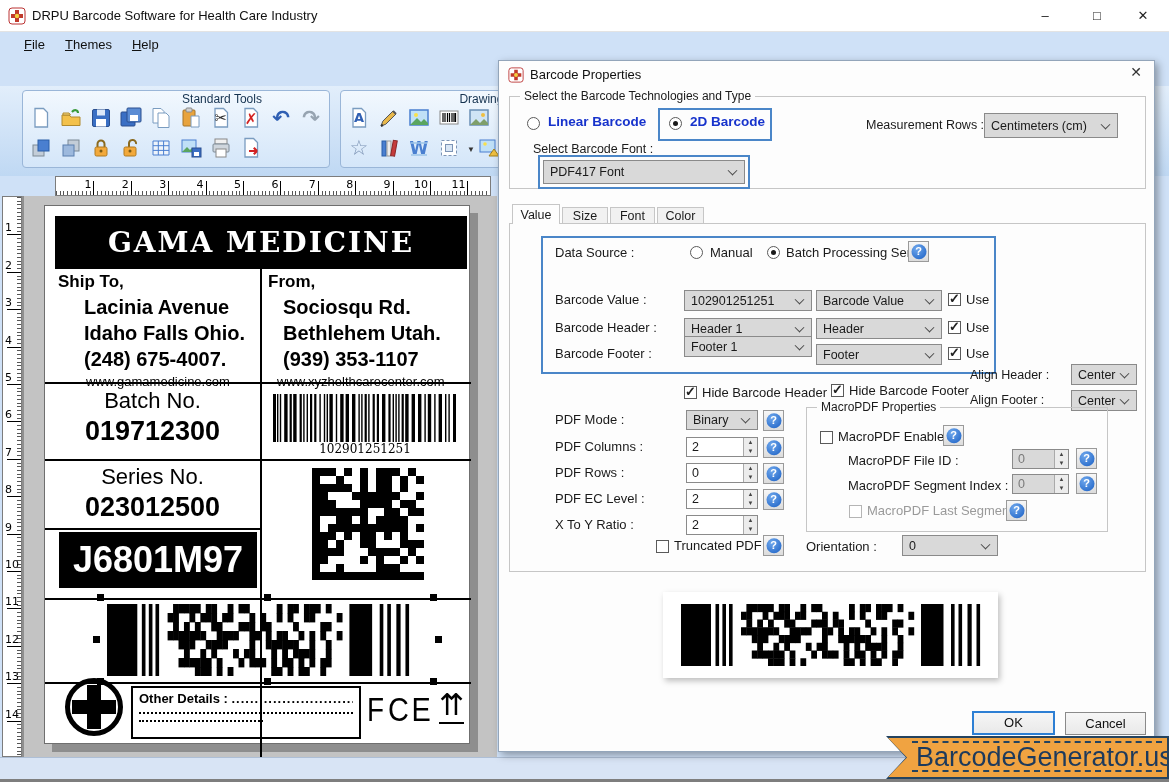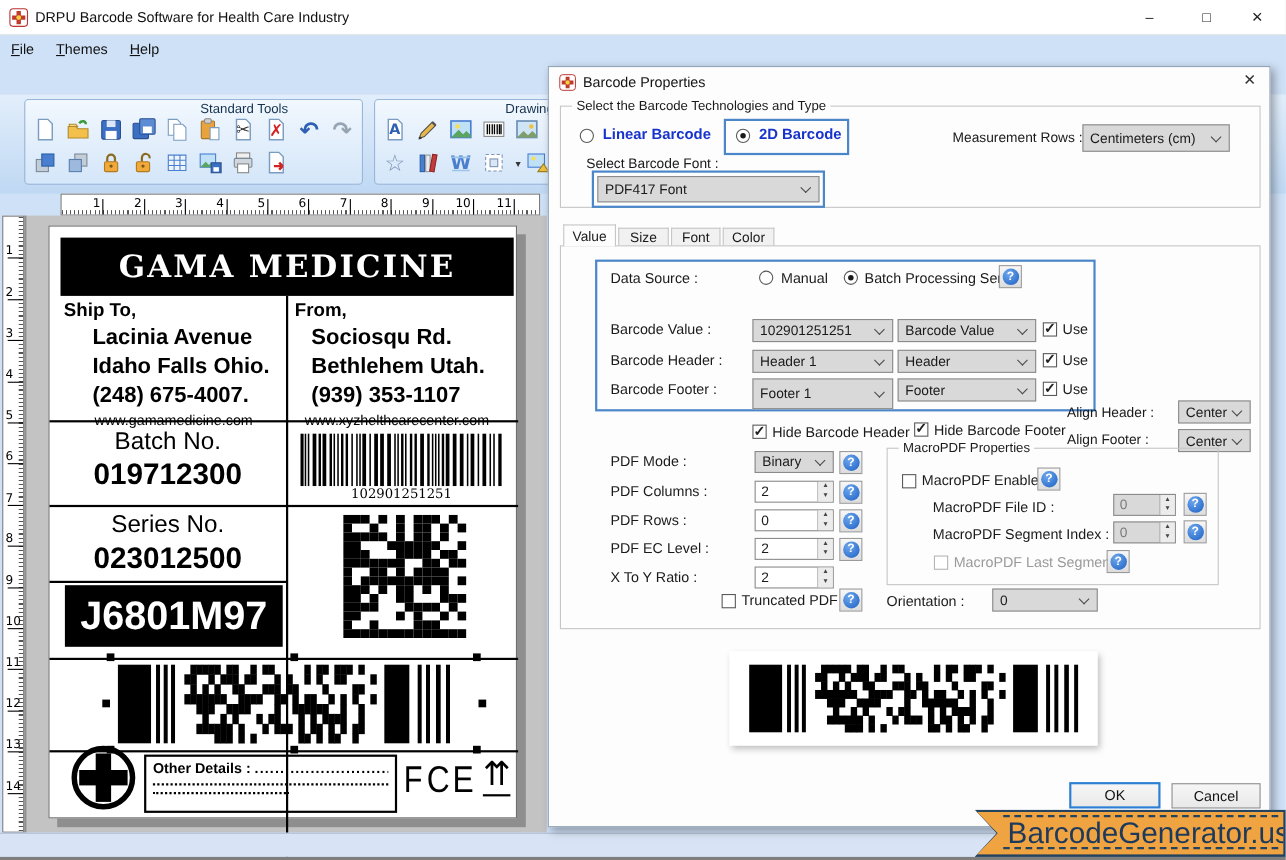--- a/index.html
+++ b/index.html
@@ -119,21 +119,21 @@
       <path d="M7 3h4v4h4v4h-4v4H7v-4H3V7h4z" fill="#c0392b"></path>
       <circle cx="9" cy="9" r="2.2" fill="#f4d03f"></circle>
     </svg>
     <div class="abs title-text">DRPU Barcode Software for Health Care Industry</div>
     <div class="abs win-btn" style="left:1022px">–</div>
     <div class="abs win-btn" style="left:1074px">□</div>
     <div class="abs win-btn" style="left:1120px">✕</div>
   </div>
 
   <div class="abs menubar">
-    <div id="menu-items" style="padding-left:0"><div class="menu-item"><u>F</u>ile</div><div class="menu-item"><u>T</u>hemes</div><div class="menu-item"><u>H</u>elp</div></div>
+    <div id="menu-items" style="padding-left:14px"><div class="menu-item"><u>F</u>ile</div><div class="menu-item"><u>T</u>hemes</div><div class="menu-item"><u>H</u>elp</div></div>
   </div>
 
   <div class="abs tabrow">
     <div class="abs main-tab-inactive">Barcode Settings</div>
     <div class="abs main-tab-active">Barcode Designing View</div>
   </div>
 
   <div class="abs toolbar">
     <div class="toolgroup" style="left:22px;width:308px">
       <div class="toolgroup-title">Standard Tools</div>
@@ -719,21 +719,21 @@
       <span class="val">Header 1</span>
         <span class="chev"></span>
       </div>
     <div class="dd" style="left:816px;top:318px;width:126px;height:21px">
       <span class="val">Header</span>
         <span class="chev"></span>
       </div>
     <div class="cb checked abs" style="left:948px;top:321px"></div>
     <div class="lab" style="left:966px;top:320px">Use</div>
     <div class="lab" style="left:555px;top:346px">Barcode Footer :</div>
-    <div class="dd" style="left:684px;top:344px;width:128px;height:28px">
+    <div class="dd" style="left:684px;top:336px;width:128px;height:21px">
       <span class="val">Footer 1</span>
         <span class="chev"></span>
       </div>
     <div class="dd" style="left:816px;top:344px;width:126px;height:21px">
       <span class="val">Footer</span>
         <span class="chev"></span>
       </div>
     <div class="cb checked abs" style="left:948px;top:347px"></div>
     <div class="lab" style="left:966px;top:346px">Use</div>
     </div>

